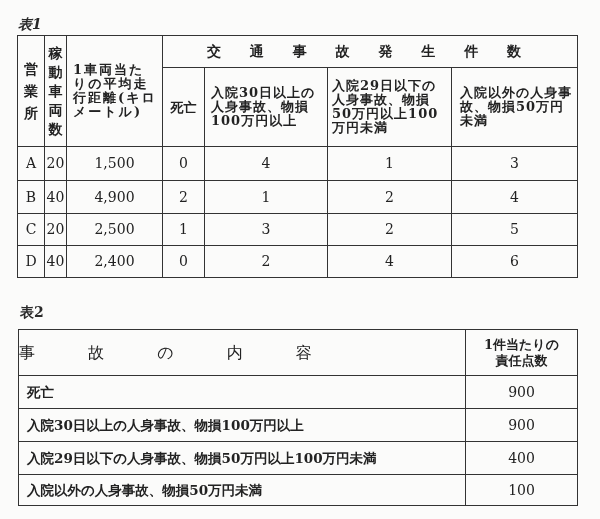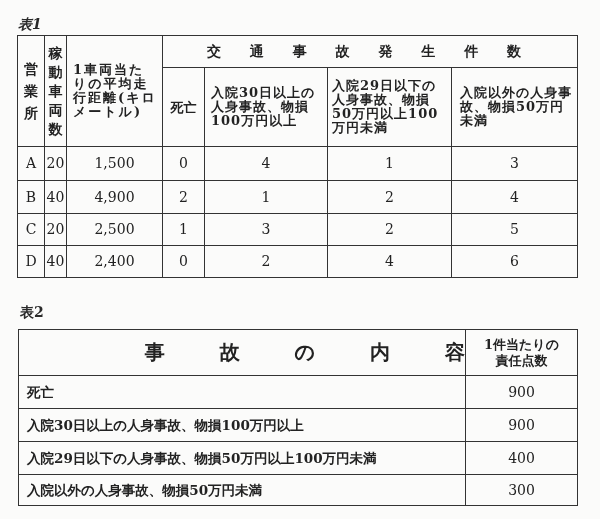--- a/index.html
+++ b/index.html
@@ -13,21 +13,21 @@
   .c { text-align:center; }
   .vert { text-align:center; line-height:22px; font-weight:bold; font-size:14px; }
   .vert span { display:block; }
   .wrap { padding:0 4px; text-align:left; font-weight:bold; font-size:13px; line-height:14px; letter-spacing:1px; }
   .hdr-span { text-align:center; font-weight:bold; font-size:14px; letter-spacing:12px; }
   .num { text-align:center; font-size:14px; }
   .bold { font-weight:bold; }
   #t1 { left:17px; top:35px; width:560px; }
   #t2 { left:18px; top:329px; width:559px; }
   .t2-left { padding-left:8px; font-weight:bold; font-size:13.5px; }
-  .t2-hdr { text-align:right; font-weight:bold; font-size:20px; word-spacing:48px; }
+  .t2-hdr { text-align:left; font-weight:normal; font-size:16px; word-spacing:48px; }
 </style>
 </head>
 <body>
 
 <div class="caption" style="left:18px;top:16px;font-style:italic;">表1</div>
 
 <table id="t1">
   <colgroup>
     <col style="width:27px">
       <col style="width:22px">
@@ -118,16 +118,16 @@
   <tr style="height:33px">
     <td class="t2-left">入院30日以上の人身事故、物損100万円以上</td>
     <td class="num">900</td>
   </tr>
   <tr style="height:33px">
     <td class="t2-left">入院29日以下の人身事故、物損50万円以上100万円未満</td>
     <td class="num">400</td>
   </tr>
   <tr style="height:31px">
     <td class="t2-left">入院以外の人身事故、物損50万円未満</td>
-    <td class="num">300</td>
+    <td class="num">100</td>
   </tr>
 </tbody>
   </table>
 
 </body></html>

